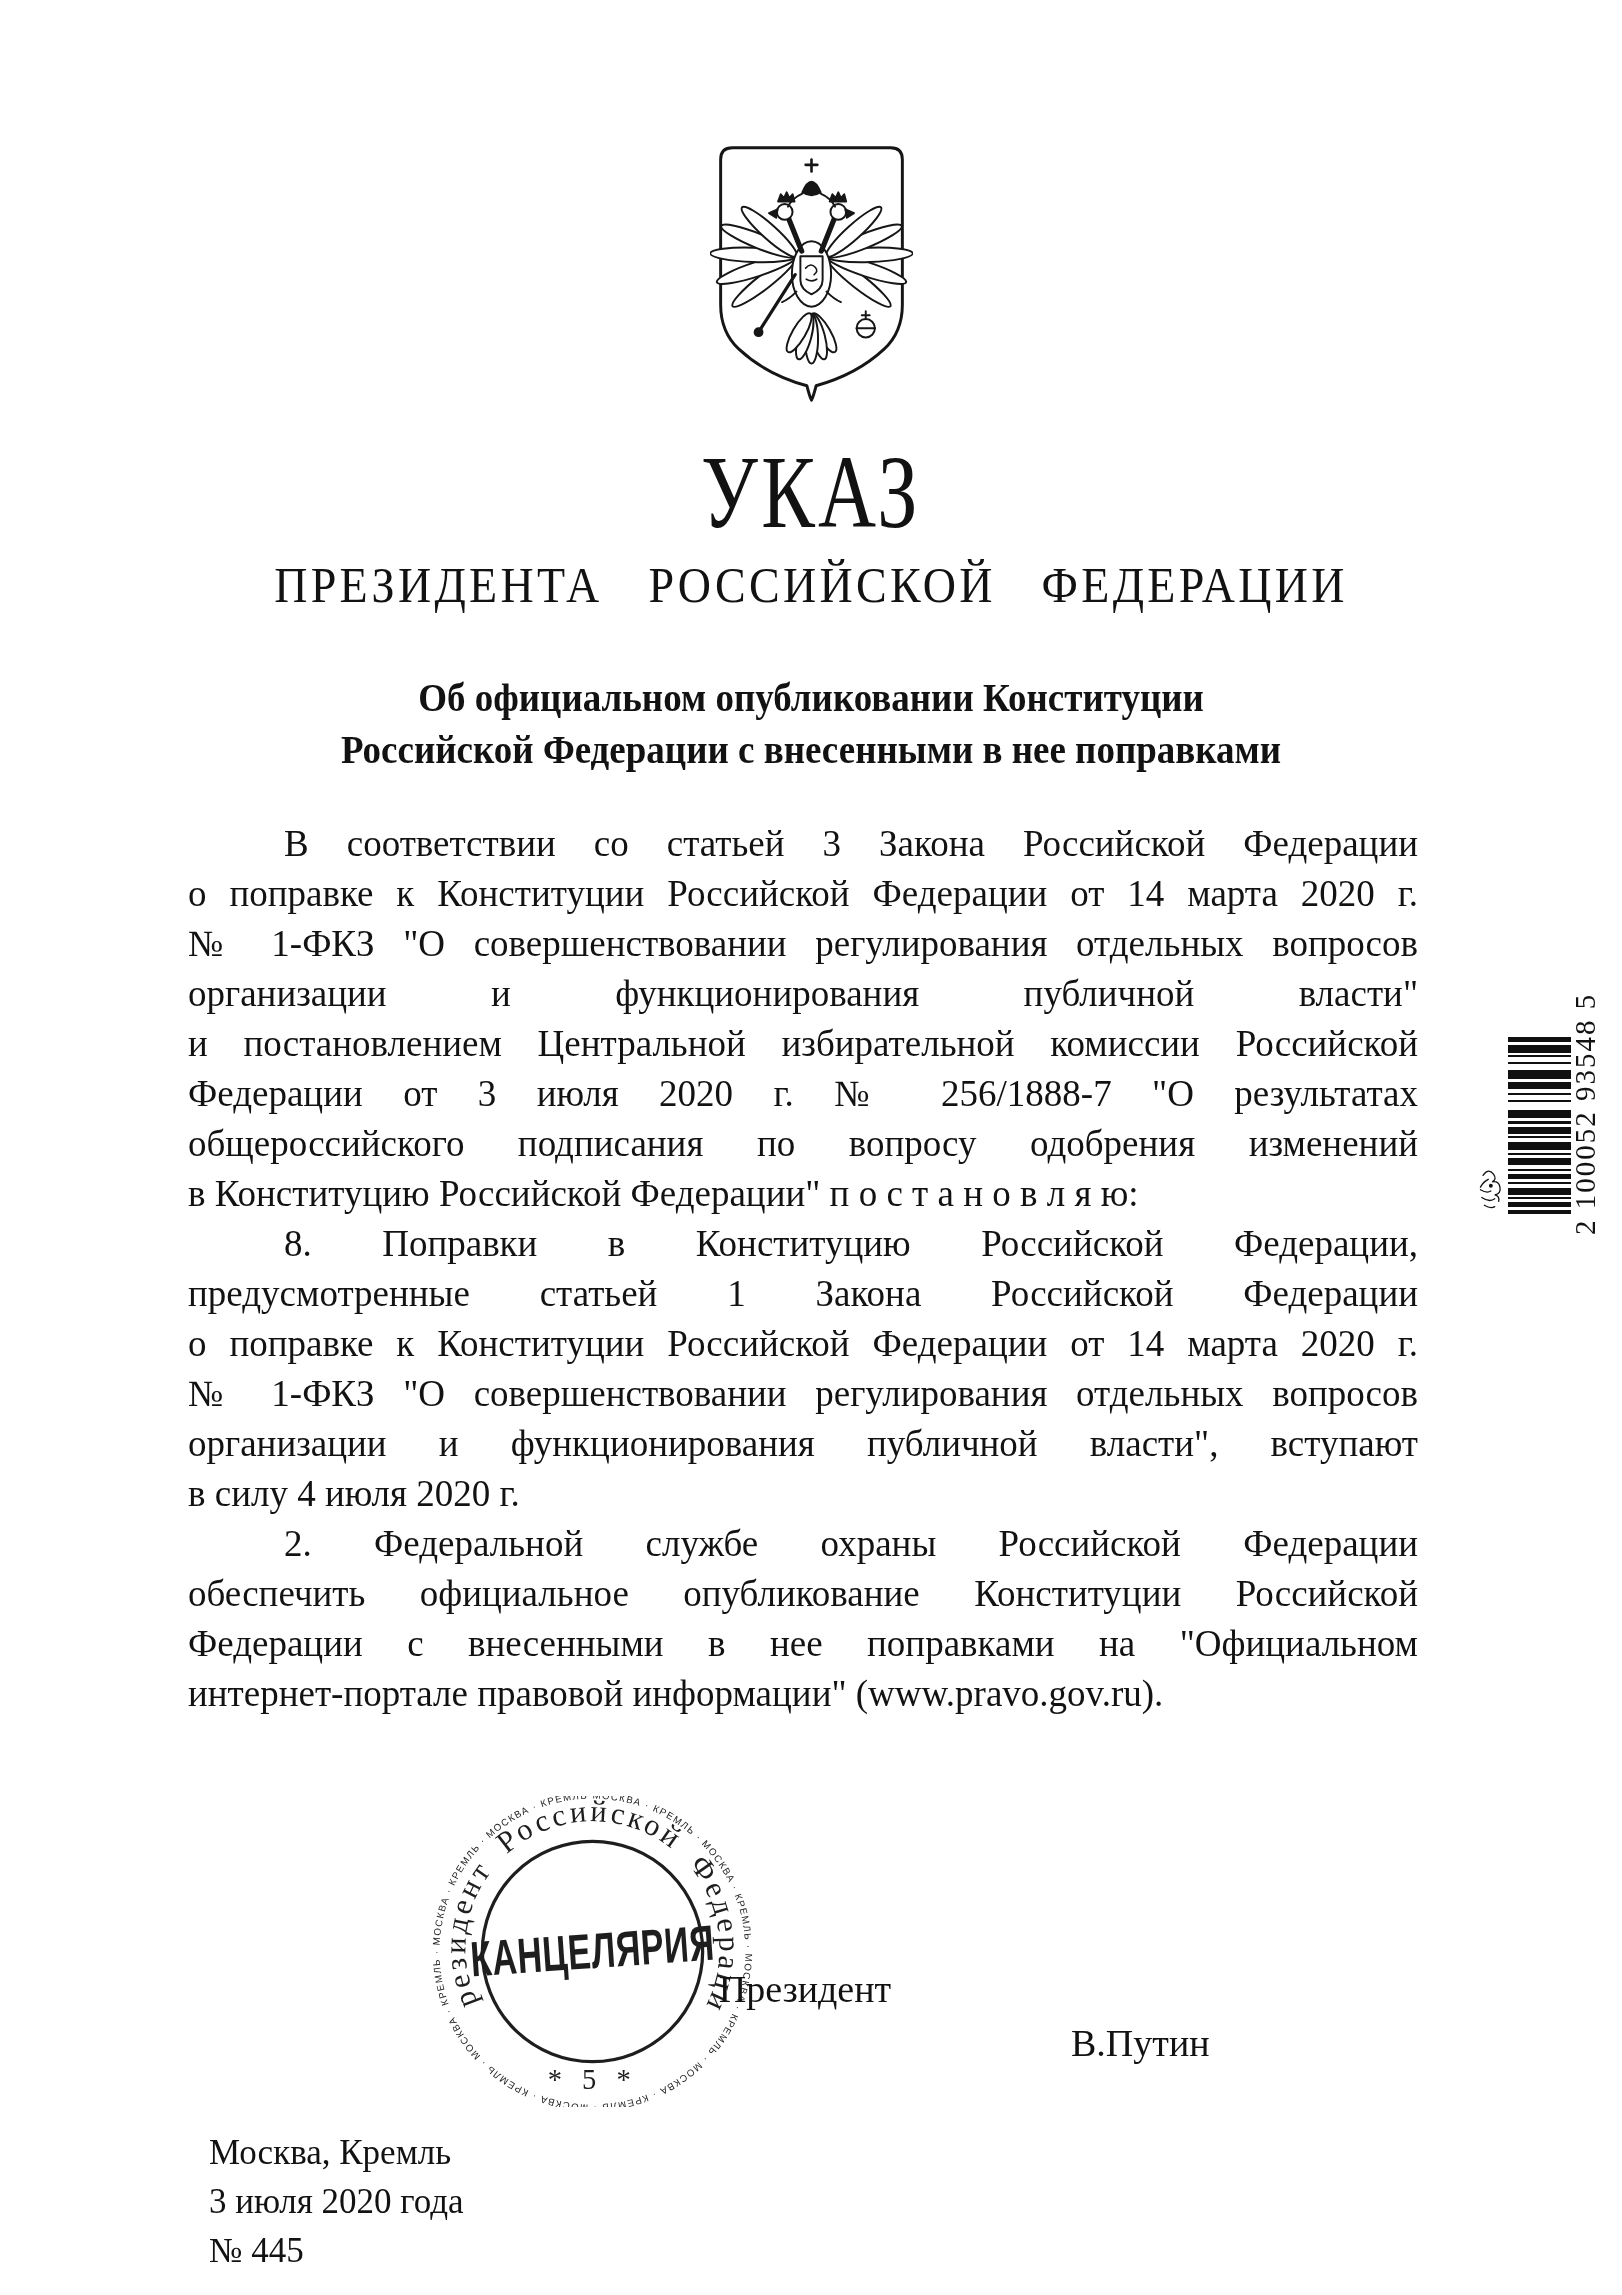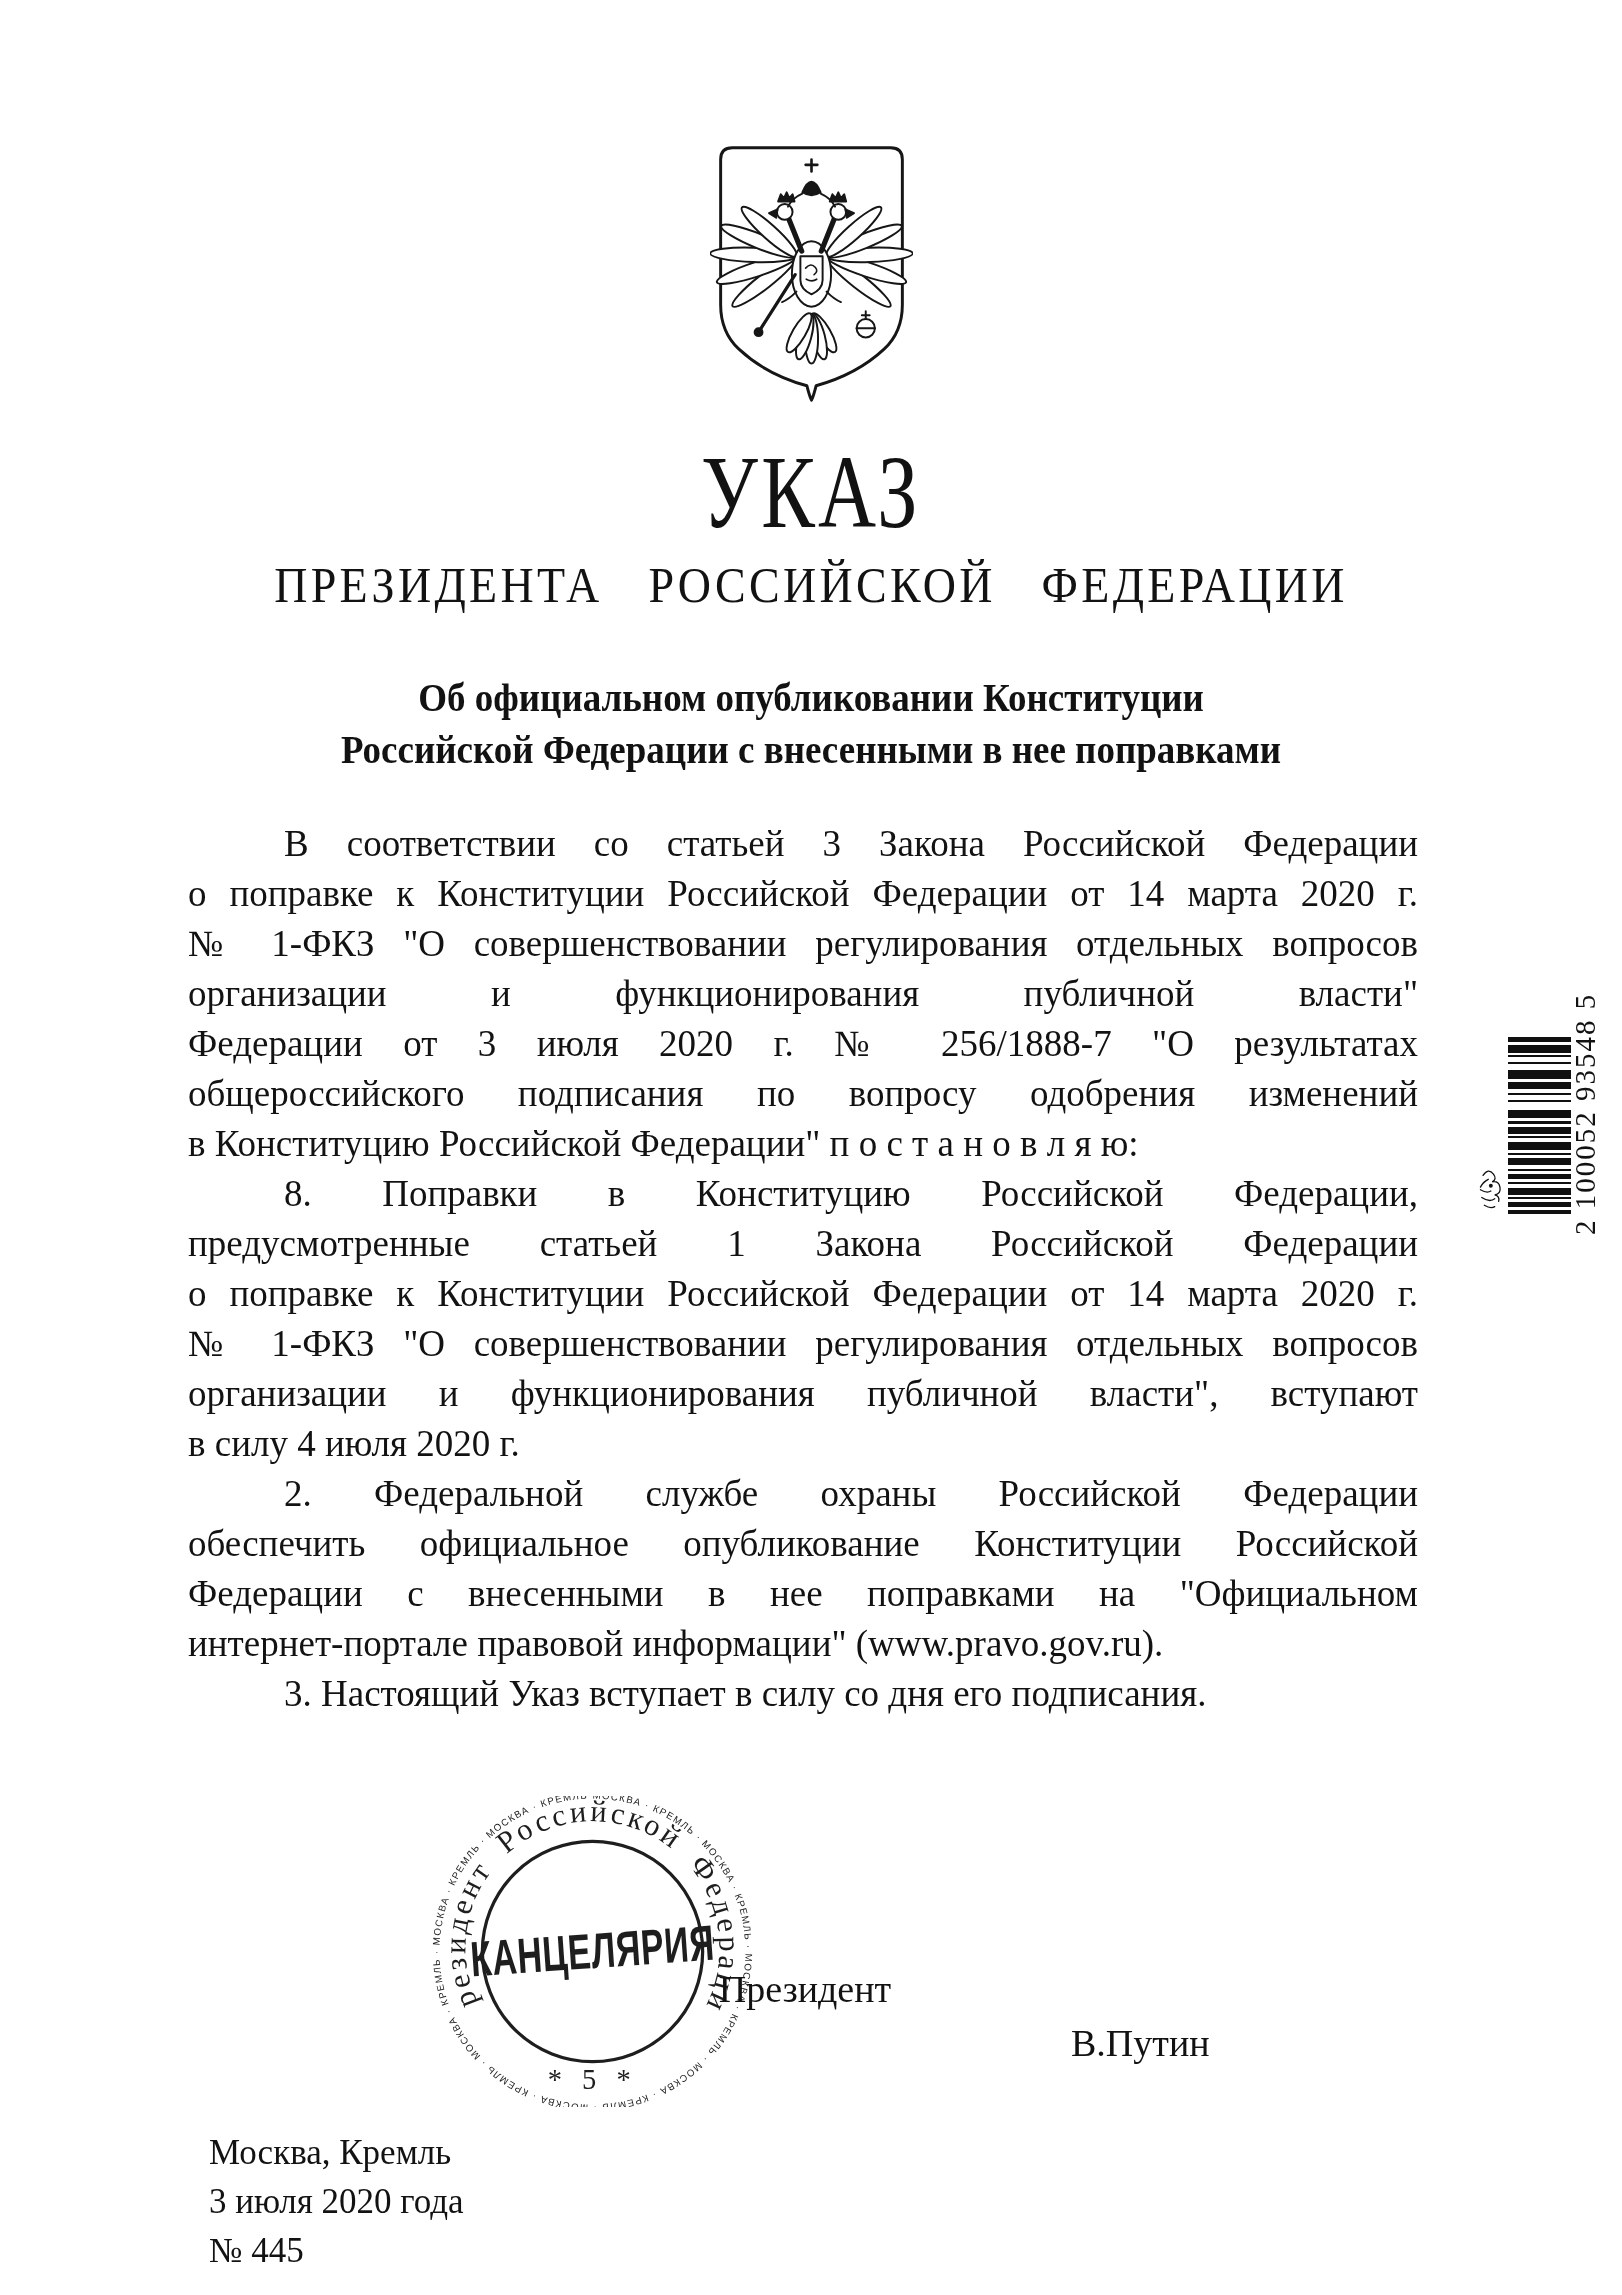--- a/index.html
+++ b/index.html
@@ -100,34 +100,34 @@
 <div id="subject" class="abs">
   <div>Об официальном опубликовании Конституции</div>
   <div>Российской Федерации с внесенными в нее поправками</div>
 </div>
 
 <div id="bodytext" class="abs">
   <div class="bline ind">В соответствии со статьей 3 Закона Российской Федерации</div>
   <div class="bline">о поправке к Конституции Российской Федерации от 14 марта 2020 г.</div>
   <div class="bline">№ 1-ФКЗ "О совершенствовании регулирования отдельных вопросов</div>
   <div class="bline">организации и функционирования публичной власти"</div>
+  <div class="bline">и постановлением Центральной избирательной комиссии Российской</div>
   <div class="bline">Федерации от 3 июля 2020 г. № 256/1888-7 "О результатах</div>
   <div class="bline">общероссийского подписания по вопросу одобрения изменений</div>
   <div class="bline pl">в Конституцию Российской Федерации" п о с т а н о в л я ю:</div>
   <div class="bline ind">8. Поправки в Конституцию Российской Федерации,</div>
   <div class="bline">предусмотренные статьей 1 Закона Российской Федерации</div>
   <div class="bline">о поправке к Конституции Российской Федерации от 14 марта 2020 г.</div>
   <div class="bline">№ 1-ФКЗ "О совершенствовании регулирования отдельных вопросов</div>
   <div class="bline">организации и функционирования публичной власти", вступают</div>
   <div class="bline pl">в силу 4 июля 2020 г.</div>
   <div class="bline ind">2. Федеральной службе охраны Российской Федерации</div>
   <div class="bline">обеспечить официальное опубликование Конституции Российской</div>
   <div class="bline">Федерации с внесенными в нее поправками на "Официальном</div>
   <div class="bline pl">интернет-портале правовой информации" (www.pravo.gov.ru).</div>
-  <div class="bline pl ind">3. Настоящий Указ вступает в силу со дня его подписания.</div>
 </div>
 
 <div id="sigrole" class="abs">
   <div>Президент</div>
 </div>
 <div id="signame" class="abs">В.Путин</div>
 
 <svg id="stamp" class="abs" viewBox="0 0 520 480" xmlns="http://www.w3.org/2000/svg">
   <g fill="#151515">
     <defs>

